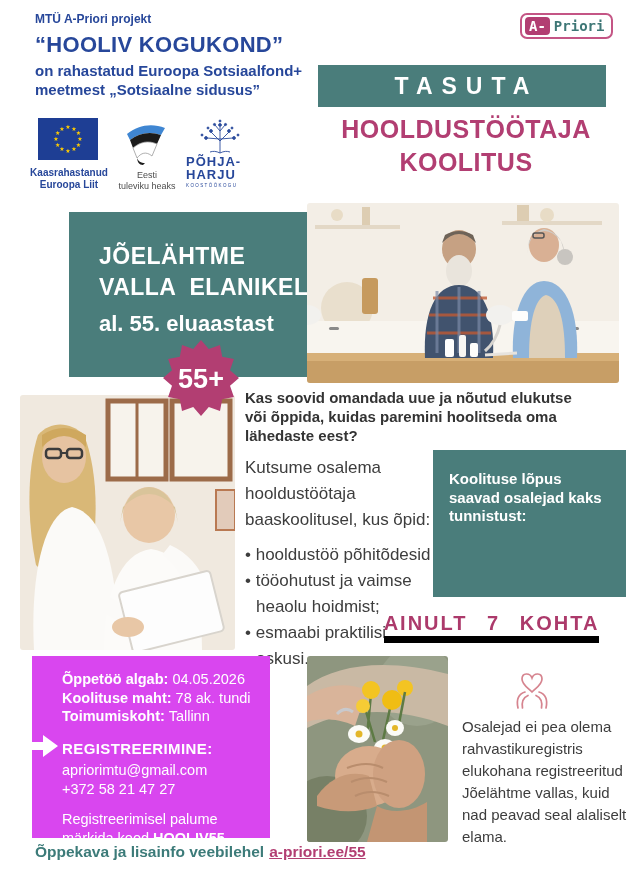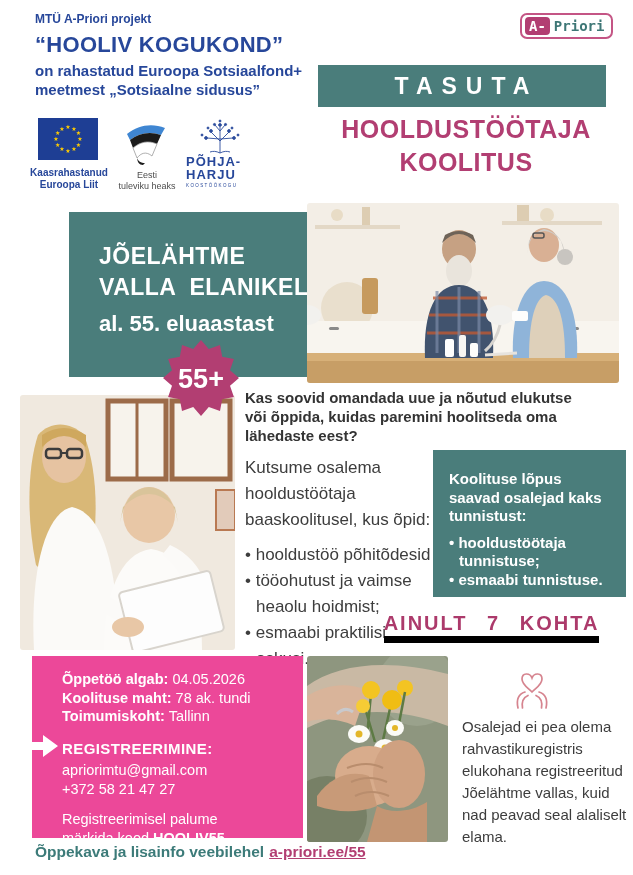--- a/index.html
+++ b/index.html
@@ -57,21 +57,21 @@
 
   .cert-box { left:433px; top:450px; width:193px; height:147px; background:#4a7d7b; color:#fff; padding:20px 14px 0 16px; font-size:15px; font-weight:600; line-height:18.5px; }
   .cert-box ul { list-style:none; margin-top:8px; }
   .cert-box li { padding-left:10px; text-indent:-10px; }
   .cert-box li::before { content:"• "; }
 
   .spots-wrap { left:350px; top:612px; width:283px; text-align:center; }
   .spots { display:inline-block; color:#ac3a6b; font-size:20px; font-weight:800; letter-spacing:2px; word-spacing:12px; border-bottom:7px solid #000000; padding-bottom:1px; }
 
   
-  .det-box { left:32px; top:656px; width:271px; height:182px; background:#ec4899; color:#fff; padding:14px 14px 0 30px; font-size:14.5px; line-height:18.5px; }
+  .det-box { left:32px; top:656px; width:238px; height:182px; background:#d946ef; color:#fff; padding:14px 14px 0 30px; font-size:14.5px; line-height:18.5px; }
   .det-box b { font-weight:700; }
   .det-reg { margin-top:14px; font-size:15px; font-weight:800; letter-spacing:.4px; }
   .det-contact { margin-top:3px; }
   .det-note { margin-top:12px; width:200px; }
   .arrow-ico { left:28px; top:735px; z-index:6; }
 
   
   .heart-ico { left:511px; top:664px; }
   .residency { left:462px; top:716px; width:172px; font-size:15px; color:#3d3d3d; line-height:22px; }
 
@@ -250,24 +250,20 @@
     <div>Kutsume osalema hooldustöötaja baaskoolitusel, kus õpid:</div>
     <ul>
       <li>hooldustöö põhitõdesid</li>
       <li>tööohutust ja vaimse heaolu hoidmist;</li>
       <li>esmaabi praktilisi oskusi.</li>
     </ul>
   </div>
 
   <div class="abs cert-box">
     <div>Koolituse lõpus saavad osalejad kaks tunnistust:</div>
-    <ul>
-      <li>hooldustöötaja tunnistuse;</li>
-      <li>esmaabi tunnistuse.</li>
-    </ul>
   </div>
 
   <div class="abs spots-wrap">
     <span class="spots">AINULT 7 KOHTA</span>
   </div>
 
   <div class="abs det-box">
     <div><b>Õppetöö algab:</b> <span>04.05.2026</span></div>
     <div><b>Koolituse maht:</b> <span>78 ak. tundi</span></div>
     <div><b>Toimumiskoht:</b> <span>Tallinn</span></div>

